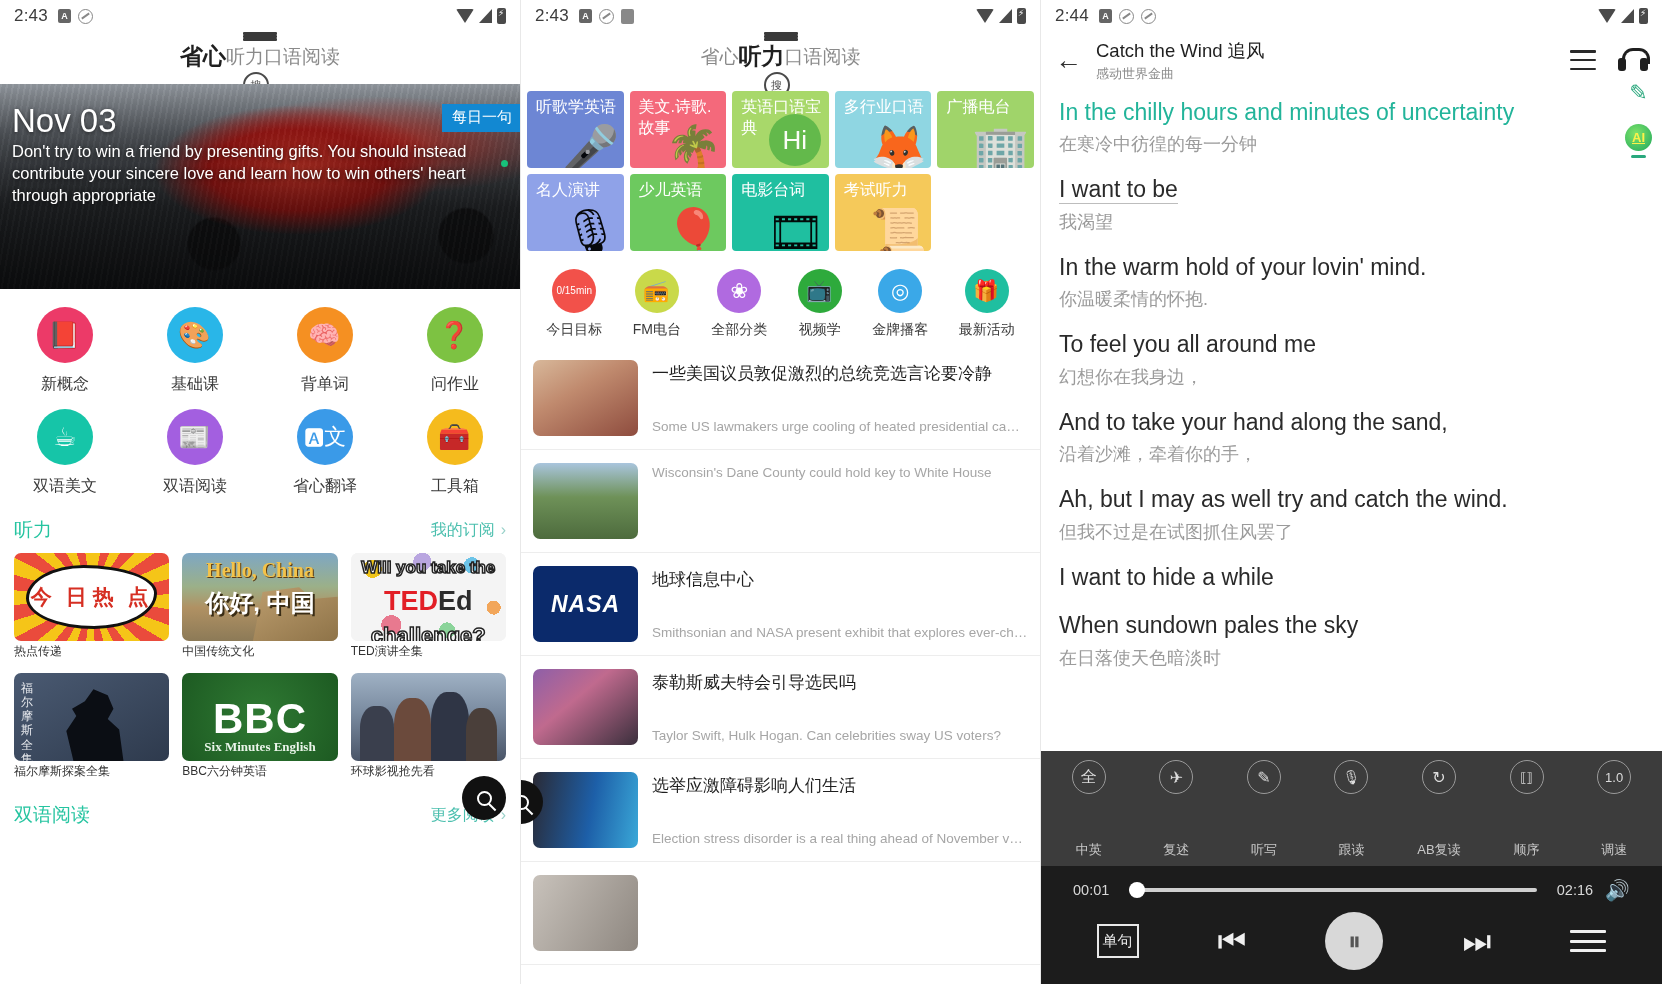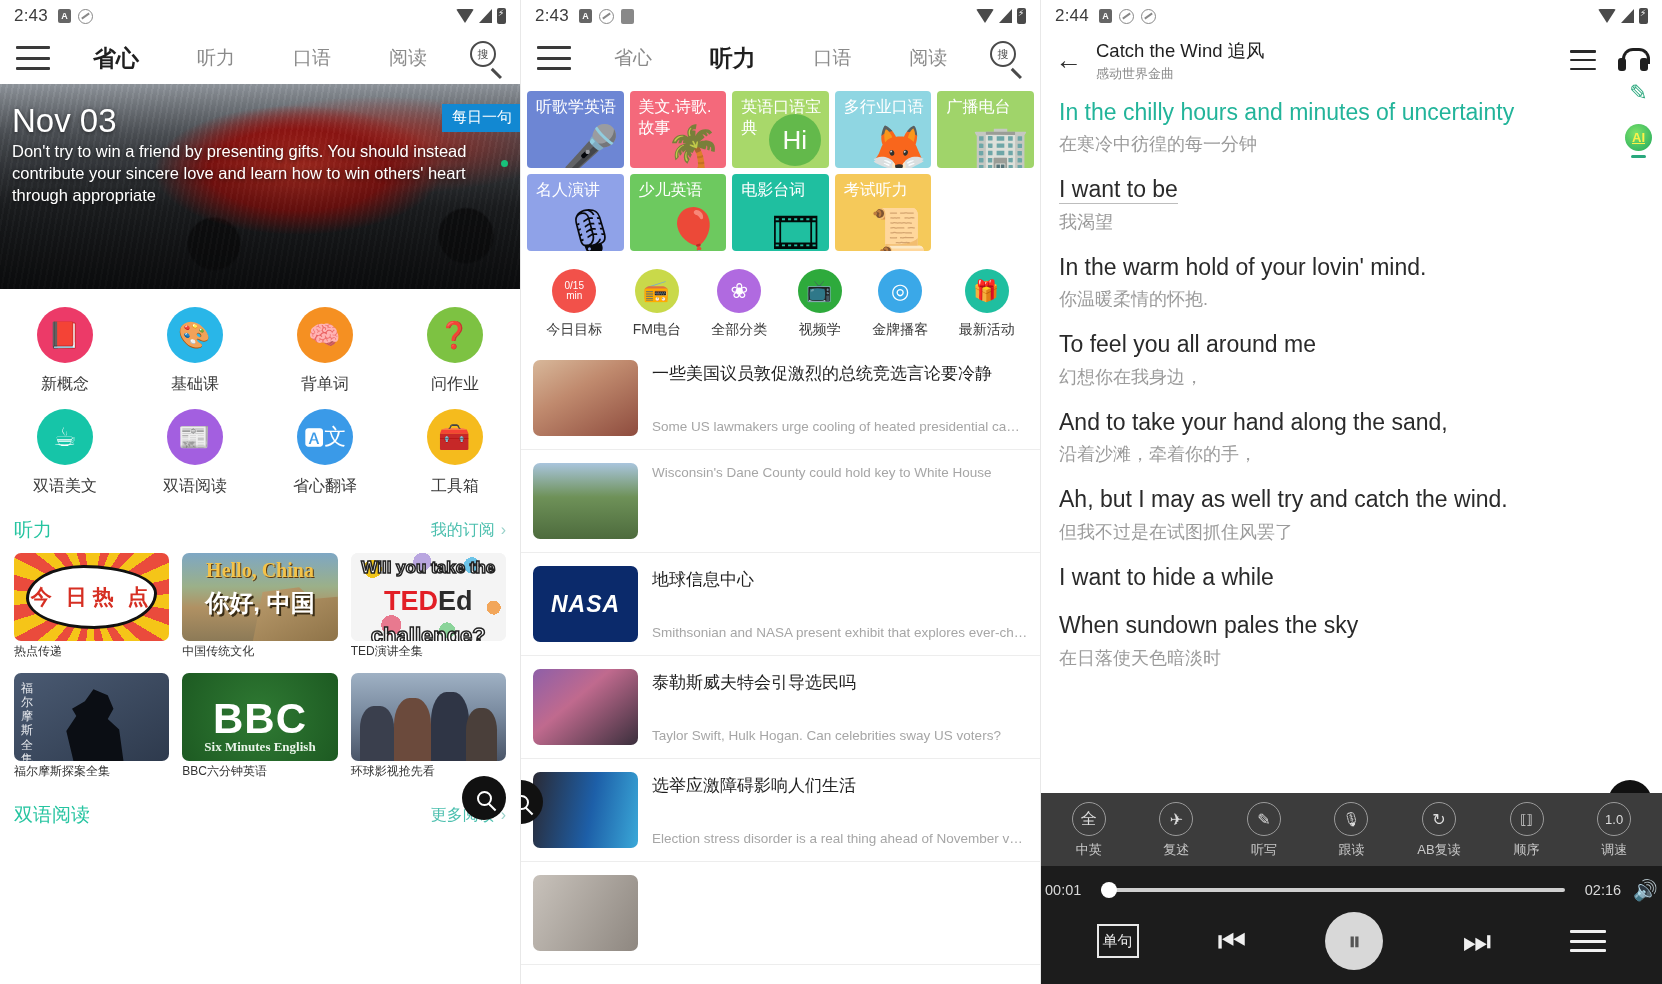--- a/index.html
+++ b/index.html
@@ -27,21 +27,21 @@
   .ic-sync { width:15px;height:15px;border:1.5px solid #888;border-radius:50%;position:relative;}
   .ic-sync::after{content:"";position:absolute;left:2px;top:5px;width:9px;height:2px;background:#888;transform:rotate(-35deg);}
   .ic-sq { width:13px;height:15px;background:#888;border-radius:2px;}
   .ic-wifi { width:0;height:0;border-left:9px solid transparent;border-right:9px solid transparent;
              border-top:14px solid #4a4a4a; border-radius:2px;}
   .ic-sig { width:0;height:0;border-left:13px solid transparent;border-bottom:14px solid #4a4a4a;}
   .ic-bat { width:9px;height:16px;background:#4a4a4a;border-radius:2px;position:relative;}
   .ic-bat::after{content:"⚡";position:absolute;left:1px;top:0px;color:#fff;font-size:9px;}
 
   
-  .topnav { height:52px; display:flex; align-items:center; padding:0 16px; background:#fff; }
+  .topnav { height:52px; display:flex; align-items:center; padding:0 16px; background:#fff;flex-direction:column; }
   .hamb { width:34px;height:24px;display:flex;flex-direction:column;justify-content:space-between;cursor:pointer;}
   .hamb span{display:block;height:3px;background:#3a3a3a;border-radius:1px;}
   .navtabs { flex:1; display:flex; align-items:center; justify-content:space-around; padding:0 14px; }
   .navtab { font-size:19px; color:#8a8a8a; }
   .navtab.active { font-size:23px; color:#1f1f1f; font-weight:bold; }
   .searchbtn { width:34px;height:34px;position:relative;flex-shrink:0;}
   .searchbtn .circ{position:absolute;left:0;top:0;width:26px;height:26px;border:2px solid #4a4a4a;border-radius:50%;
        display:flex;align-items:center;justify-content:center;font-size:11px;color:#4a4a4a;}
   .searchbtn .hand{position:absolute;right:1px;bottom:1px;width:13px;height:2.5px;background:#4a4a4a;transform:rotate(45deg);}
 
@@ -141,21 +141,21 @@
   .fab .c::after{content:"";position:absolute;right:-7px;bottom:-5px;width:10px;height:2.2px;background:#fff;transform:rotate(45deg);}
 
   
   .tiles { display:grid; grid-template-columns:repeat(5,1fr); gap:6px; padding:7px 6px 0; }
   .tile { height:77px; border-radius:4px; position:relative; overflow:hidden; }
   .tile .tl { position:absolute; left:9px; top:6px; color:#fff; font-size:16px; z-index:2; }
   .tile .art { position:absolute; right:4px; bottom:-4px; font-size:46px; line-height:1; opacity:0.95; }
 
   .quicks { display:flex; justify-content:space-around; padding:18px 10px 8px; }
   .qi { display:flex; flex-direction:column; align-items:center; gap:8px; }
-  .qc { width:44px;height:44px;border-radius:50%;display:flex;flex-direction:column;align-items:center;justify-content:center;
+  .qc { width:44px;height:44px;border-radius:50%;display:flex;flex-direction:row;align-items:center;justify-content:center;
      color:#fff; font-size:21px; }
   .qc .mini{font-size:10px;line-height:1.05;}
   .ql { font-size:14px;color:#3a3a3a; }
 
   .newslist { }
   .newsitem { display:flex; gap:14px; padding:13px 12px; border-bottom:1px solid #ededed; }
   .nthumb { width:105px;height:76px;border-radius:7px;flex-shrink:0;overflow:hidden;position:relative; }
   .ntxt { flex:1; display:flex; flex-direction:column; justify-content:space-between; min-width:0; padding:2px 0; }
   .ntitle { font-size:17px;color:#1f1f1f; white-space:nowrap; overflow:hidden; text-overflow:ellipsis; }
   .nsub { font-size:13.5px;color:#a6a6a6; white-space:nowrap; overflow:hidden; text-overflow:ellipsis; }
@@ -196,23 +196,23 @@
   .aibulb { width:27px;height:27px;border-radius:50%;background:radial-gradient(circle at 40% 35%,#7ee36a,#1fa85c);
      display:flex;align-items:center;justify-content:center;color:#fdf14a;font-size:13px;font-weight:bold;position:relative;text-decoration:underline;}
   .aibulb::after{content:"";position:absolute;bottom:-7px;width:15px;height:3px;background:#2aa87d;border-radius:2px;}
 
   
   .player { position:absolute; left:0; right:0; bottom:0; background:#1c1c1c; }
   .ptools { background:#3c3c3c; display:flex; justify-content:space-around; padding:9px 4px 7px; }
   .pt { display:flex; flex-direction:column; align-items:center; gap:5px; width:62px; }
   .ptc { width:34px;height:34px;border-radius:50%;border:1.5px solid #9a9a9a;display:flex;align-items:center;justify-content:center;
      color:#dcdcdc; font-size:16px; }
-  .ptl { font-size:13px; color:#c8c8c8; }
-
-  .pbar { display:flex; align-items:center; gap:12px; padding:12px 4px 4px; }
+  .ptl { font-size:13px; color:#c8c8c8;margin-top:42px; }
+
+  .pbar { display:flex; align-items:center; gap:12px; padding:12px 32px 4px; }
   .ptime { font-size:14.5px; color:#d8d8d8; min-width:44px; }
   .track { flex:1; height:4px; background:#cfcfcf; border-radius:2px; position:relative; }
   .knob { position:absolute; left:0px; top:-6px; width:16px;height:16px;border-radius:50%;background:#fff; }
   .vol { color:#e4e4e4; font-size:20px; }
 
   .pctrl { display:flex; align-items:center; justify-content:space-around; padding:6px 16px 14px; }
   .loopbox { width:42px;height:34px;border:2px solid #e8e8e8; color:#e8e8e8; font-size:15px;
      display:flex;align-items:center;justify-content:center; position:relative;}
   .pbtn { color:#f0f0f0; font-size:32px; line-height:1; }
   .playbtn { width:58px;height:58px;border-radius:50%;background:#d8d8d8;display:flex;align-items:center;justify-content:center;

